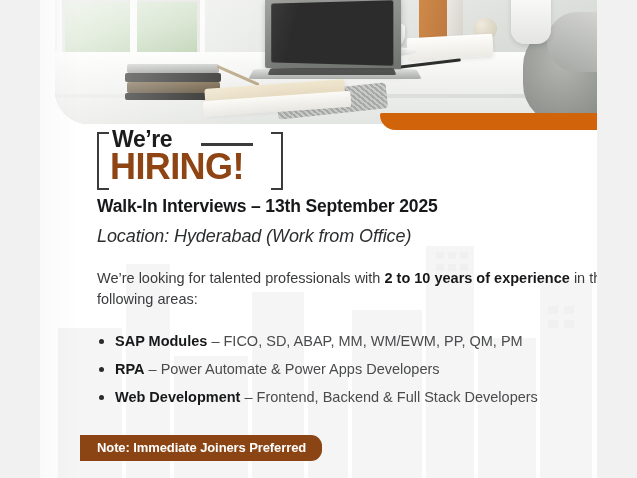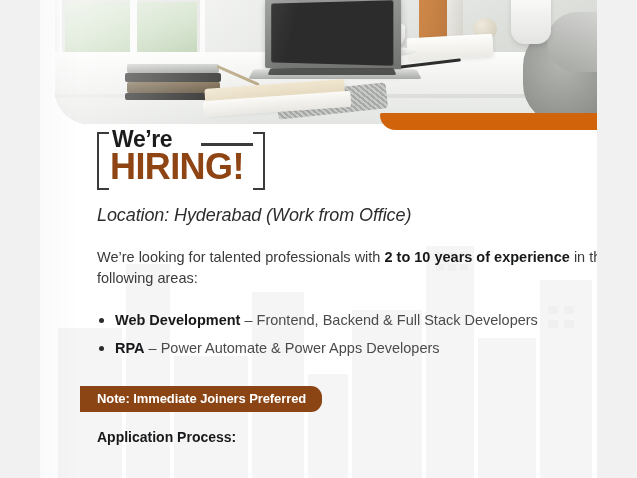--- a/index.html
+++ b/index.html
@@ -223,21 +223,21 @@
     width: 257px; height: 17px;
     background: #d1630a;
     border-bottom-left-radius: 26px;
     border-top-left-radius: 3px;
   }
 
   
   .logo {
     position: absolute;
     left: 57px; top: 128px;
-    width: 168px; height: 62px;
+    width: 186px; height: 62px;
   }
   .logo .bracket-l, .logo .bracket-r {
     position: absolute;
     top: 4px;
     width: 10px;
     height: 54px;
     border-top: 2.5px solid #3b3b3b;
     border-bottom: 2.5px solid #3b3b3b;
   }
   .logo .bracket-l { left: 0; border-left: 2.5px solid #3b3b3b; }
@@ -396,28 +396,30 @@
     <div class="logo">
       <span class="bracket-l"></span>
       <span class="bracket-r"></span>
       <span class="were">We’re</span>
       <span class="rule"></span>
       <span class="hiring">HIRING!</span>
     </div>
 
     <div class="content">
 
+      <h1 class="title">Walk-In Interviews – 13th September 2025</h1>
 
       <p class="subtitle">Location: Hyderabad (Work from Office)</p>
 
       <p class="intro"><span>We’re looking for talented professionals with </span><b>2 to 10 years of experience</b><span> in the following areas:</span></p>
 
       <ul class="bullets">
+        <li><b>SAP Modules</b><span> – FICO, SD, ABAP, MM, WM/EWM, PP, QM, PM</span></li>
+        <li><b>RPA</b><span> – Power Automate &amp; Power Apps Developers</span></li>
         <li><b>Web Development</b><span> – Frontend, Backend &amp; Full Stack Developers</span></li>
-        <li><b>RPA</b><span> – Power Automate &amp; Power Apps Developers</span></li>
       </ul>
 
       <div class="note-badge">Note: Immediate Joiners Preferred</div>
 
       <p class="process-head">Application Process:</p>
 
       
 
     </div>
 

